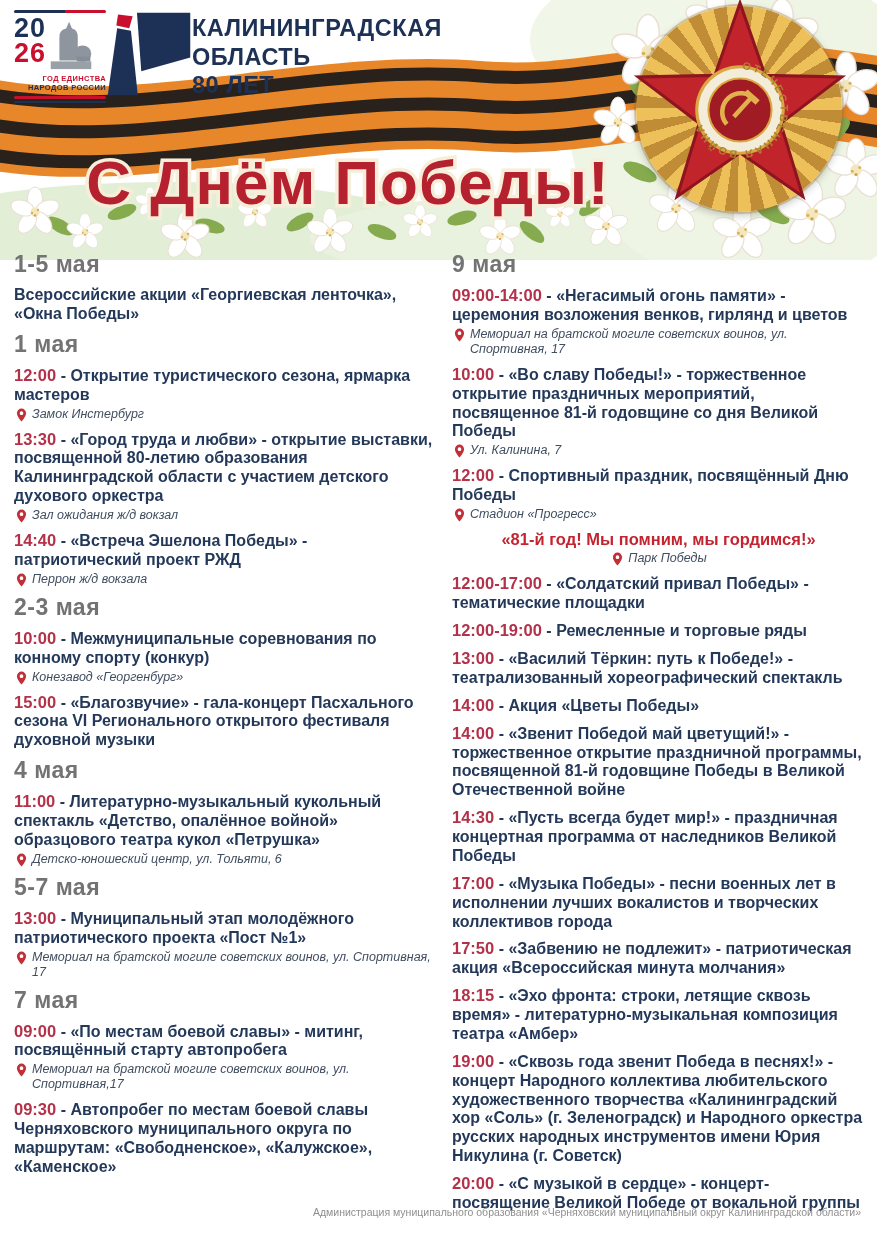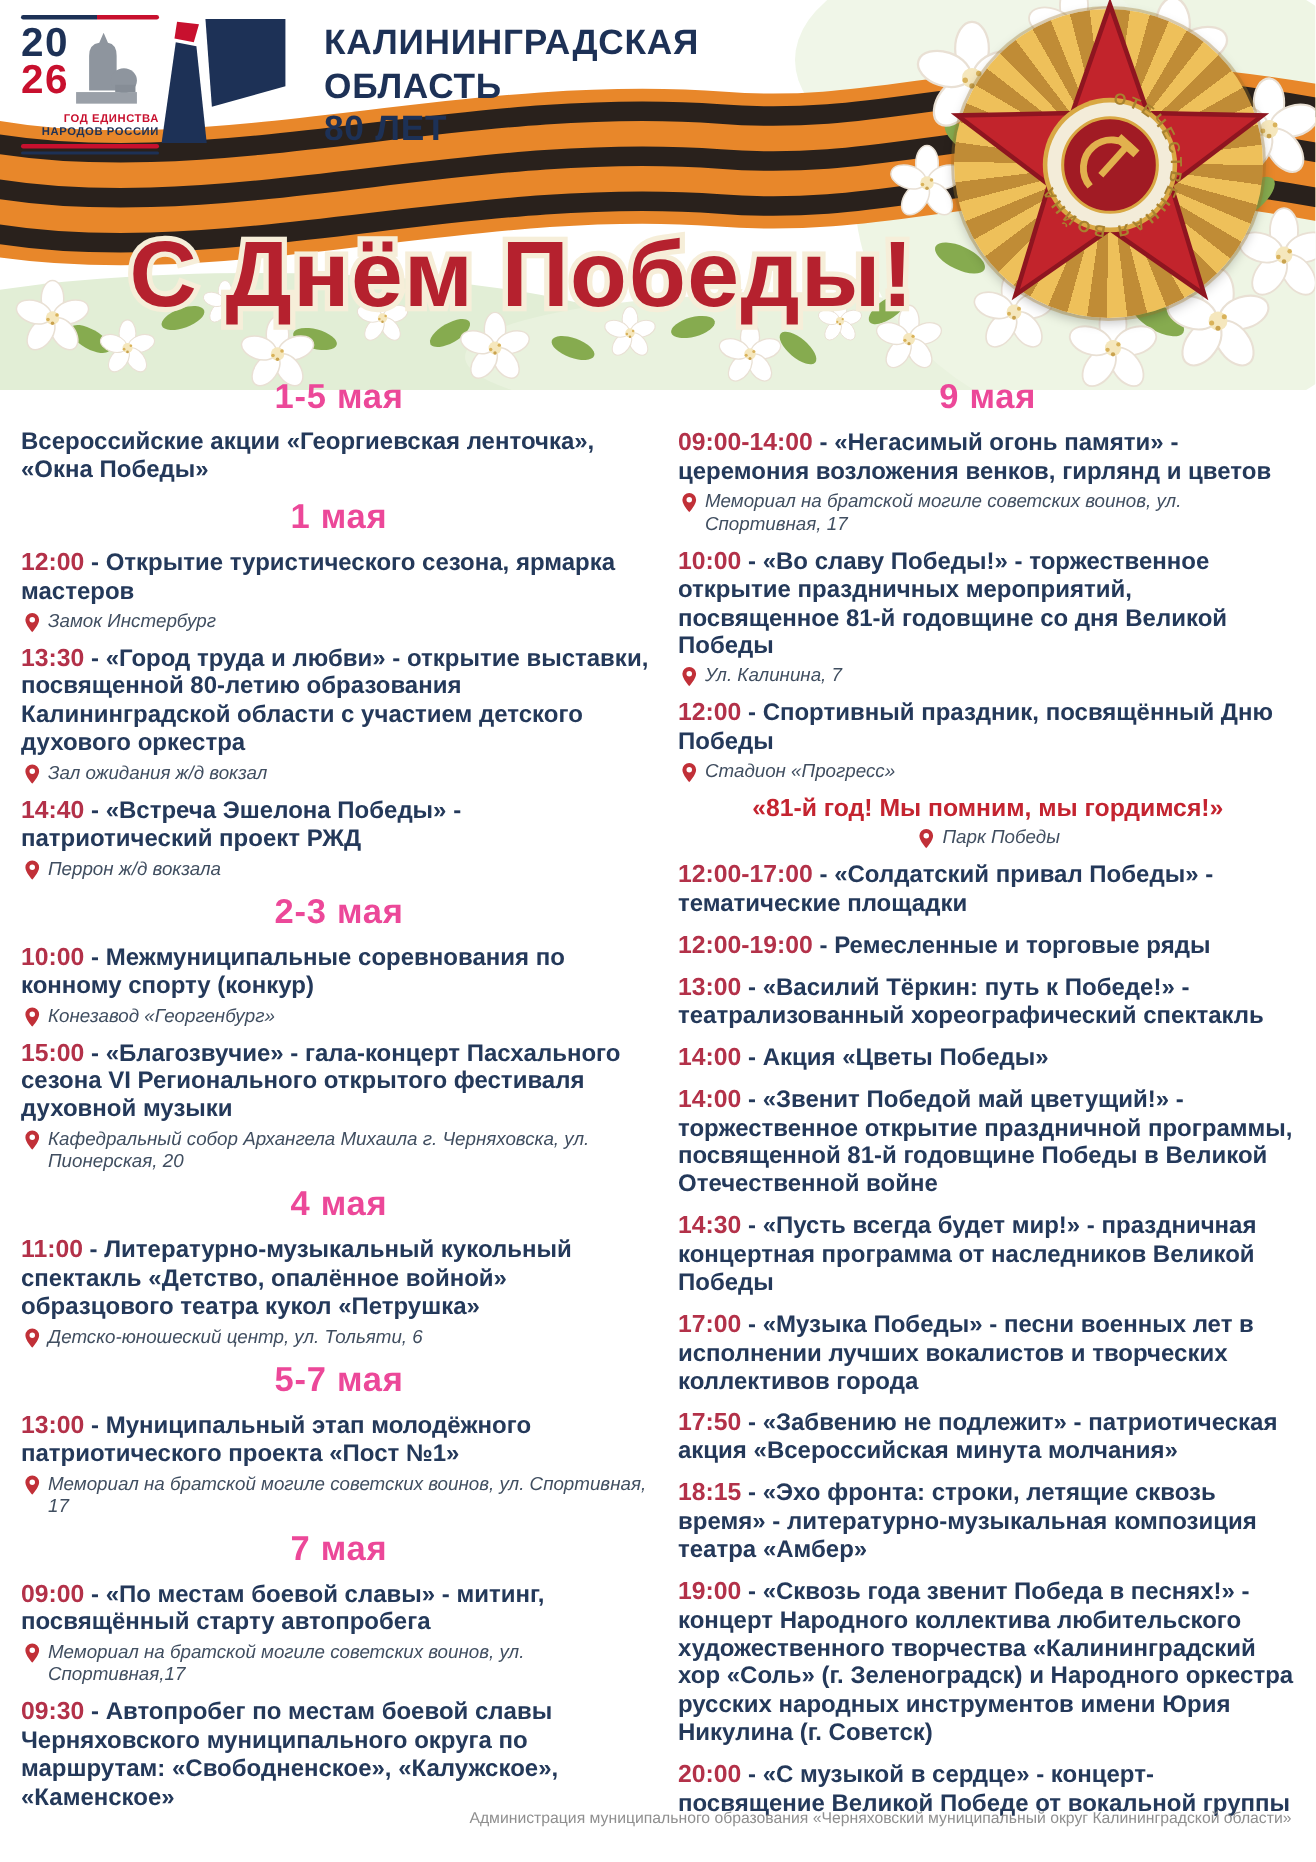--- a/index.html
+++ b/index.html
@@ -20,29 +20,29 @@
   .logo2026 .bar-top{height:3px;background:linear-gradient(90deg,#1d3156 55%,#c8102e 55%);margin-bottom:3px;border-radius:2px;}
   .l26-row{display:flex;align-items:flex-start;}
   .l26-nums{line-height:.92;font-weight:800;font-size:27px;letter-spacing:1px;text-align:right;}
   .l26-nums .n20{color:#1d3156;}
   .l26-nums .n26{color:#c8102e;}
   .l26-txt{font-size:7.5px;font-weight:800;letter-spacing:.4px;line-height:1.25;margin-top:2px;text-align:right;}
   .l26-txt .t1{color:#c8102e;}
   .l26-txt .t2{color:#1d3156;}
   .logo2026 .bar-red{height:3px;background:#c8102e;margin-top:3px;border-radius:2px;}
   .logo2026 .bar-blue{height:2px;background:#1d3156;margin-top:2px;border-radius:2px;}
-  .logo-region{position:absolute;left:106px;top:8px;display:flex;gap:24px;z-index:4;align-items:flex-start;}
+  .logo-region{position:absolute;left:106px;top:8px;display:flex;gap:0;z-index:4;align-items:flex-start;}
   .logo-mark{width:86px;height:92px;}
   .region-text{font-size:23.5px;font-weight:700;color:#1d3156;line-height:1.22;letter-spacing:.5px;margin-top:6px;}
   
   .cols{position:absolute;left:0;top:244px;width:877px;bottom:30px;display:flex;z-index:3;}
   .col{overflow:hidden;}
   .col-left{width:424px;margin-left:14px;}
   .col-right{flex:1;margin-left:14px;margin-right:12px;}
-  .date-header{font-size:23px;font-weight:800;color:#ec4899;text-align:center;margin:7px 0 0 0;letter-spacing:.5px;}
+  .date-header{font-size:23px;font-weight:800;color:#737373;margin:7px 0 0 0;letter-spacing:.5px;}
   .event{font-size:16px;font-weight:700;color:#24395a;line-height:1.18;margin-top:8px;}
   .event .time{color:#b33149;font-weight:800;font-size:16.5px;}
   .event.subheader{color:#c42430;text-align:center;font-size:16.5px;}
   .event.subheader .etext{color:#c42430;}
   .loc{display:flex;align-items:flex-start;gap:5px;margin-top:2px;margin-left:2px;
        font-size:12.5px;font-style:italic;color:#404e60;font-weight:400;line-height:1.2;}
   .loc.loc-center{justify-content:center;align-items:flex-end;}
   .loc svg{flex:0 0 auto;width:11px;height:14px;margin-top:1px;}
   
   .footer{position:absolute;right:16px;bottom:23px;font-size:10.5px;color:#8f8f8f;z-index:3;}
@@ -215,26 +215,20 @@
         </div>
         <div class="date-header">2-3 мая</div>
         <div class="event"><span class="time">10:00</span> - <span class="etext">Межмуниципальные соревнования по конному спорту (конкур)</span></div>
         <div class="loc">
           <svg viewBox="0 0 24 30">
             <path fill="#c13038" d="M12 1a10 10 0 0 0-10 10c0 7.5 10 18 10 18s10-10.5 10-18A10 10 0 0 0 12 1zm0 14a4 4 0 1 1 0-8 4 4 0 0 1 0 8z"></path>
           </svg>
           <span>Конезавод «Георгенбург»</span>
         </div>
         <div class="event"><span class="time">15:00</span> - <span class="etext">«Благозвучие» - гала-концерт Пасхального сезона VI Регионального открытого фестиваля духовной музыки</span></div>
-        <div class="loc">
-          <svg viewBox="0 0 24 30">
-            <path fill="#c13038" d="M12 1a10 10 0 0 0-10 10c0 7.5 10 18 10 18s10-10.5 10-18A10 10 0 0 0 12 1zm0 14a4 4 0 1 1 0-8 4 4 0 0 1 0 8z"></path>
-          </svg>
-          <span>Кафедральный собор Архангела Михаила г. Черняховска, ул. Пионерская, 20</span>
-        </div>
         <div class="date-header">4 мая</div>
         <div class="event"><span class="time">11:00</span> - <span class="etext">Литературно-музыкальный кукольный спектакль «Детство, опалённое войной» образцового театра кукол «Петрушка»</span></div>
         <div class="loc">
           <svg viewBox="0 0 24 30">
             <path fill="#c13038" d="M12 1a10 10 0 0 0-10 10c0 7.5 10 18 10 18s10-10.5 10-18A10 10 0 0 0 12 1zm0 14a4 4 0 1 1 0-8 4 4 0 0 1 0 8z"></path>
           </svg>
           <span>Детско-юношеский центр, ул. Тольяти, 6</span>
         </div>
         <div class="date-header">5-7 мая</div>
         <div class="event"><span class="time">13:00</span> - <span class="etext">Муниципальный этап молодёжного патриотического проекта «Пост №1»</span></div>

